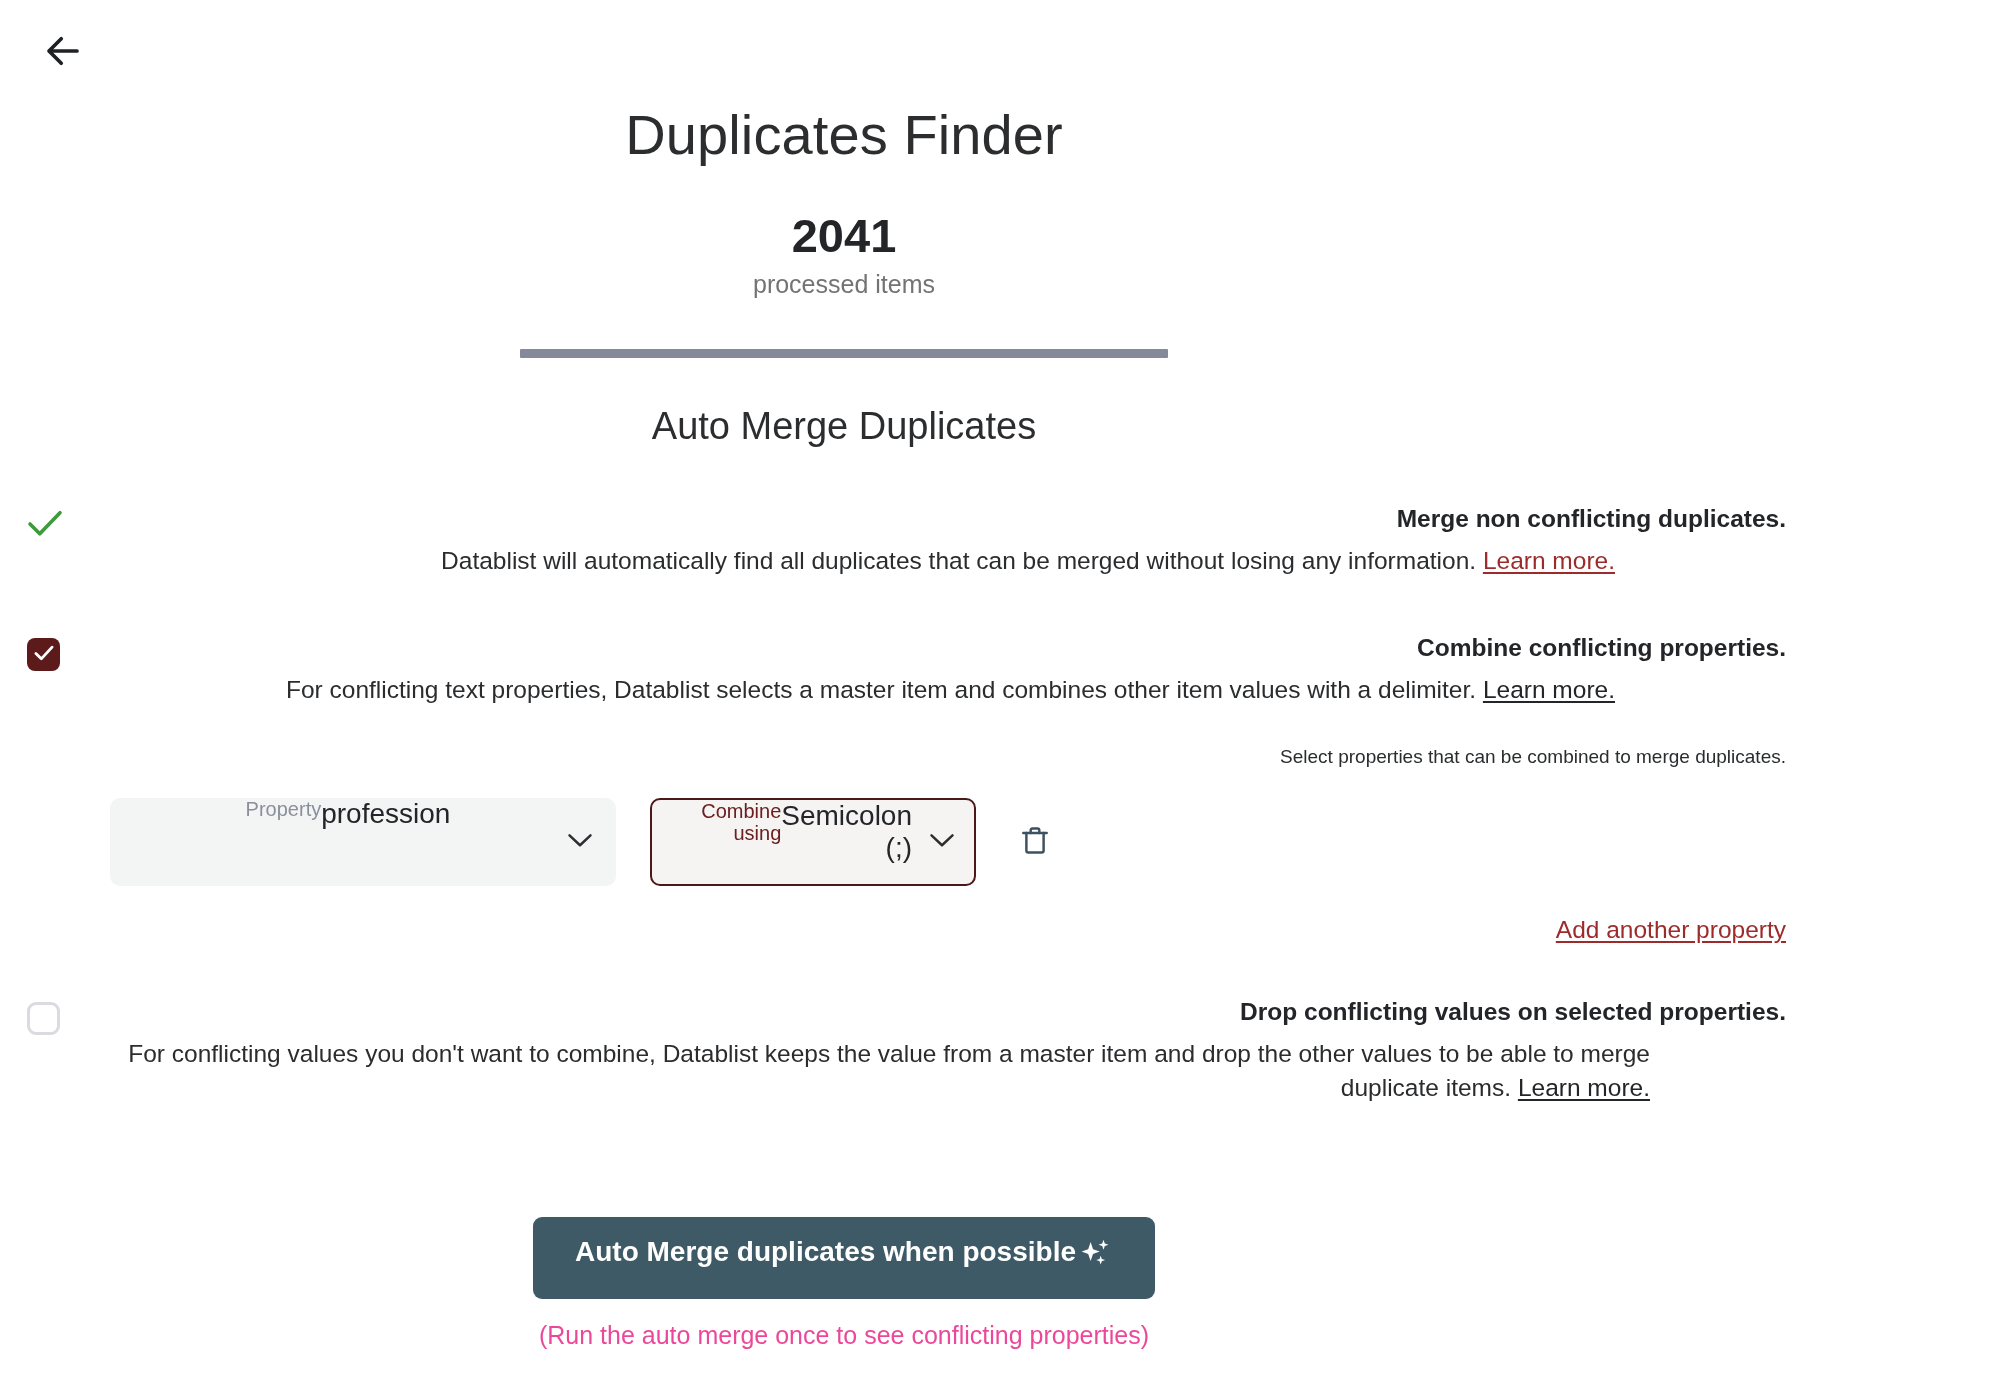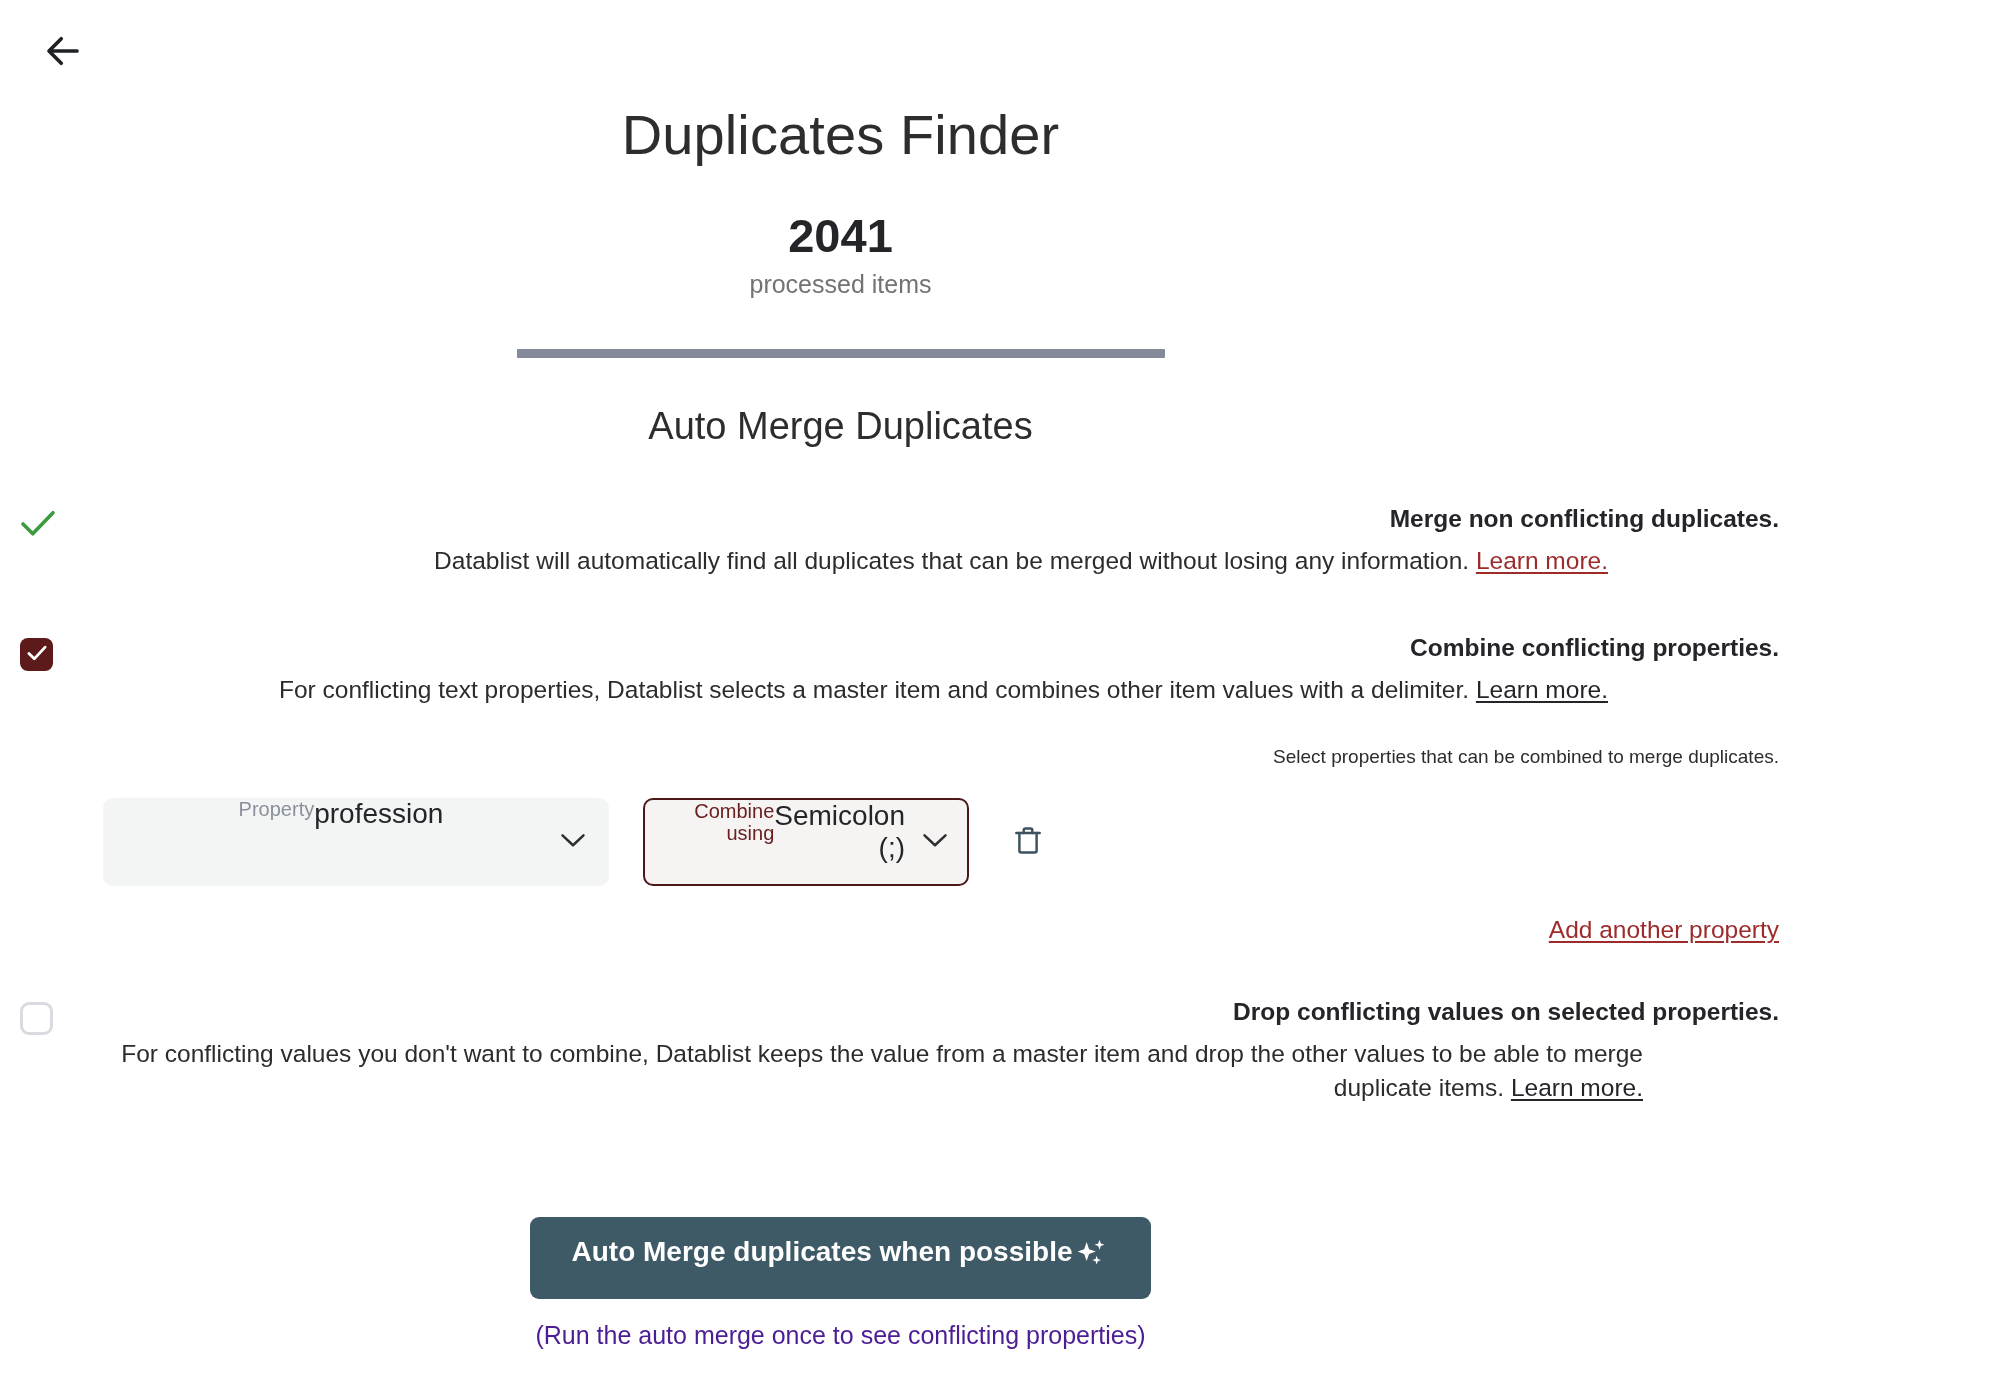--- a/index.html
+++ b/index.html
@@ -30,21 +30,21 @@
     cursor: pointer;
     background: none;
     border: none;
     padding: 0;
   }
   .back-btn svg { display: block; }
 
   
   .page {
     width: 1680px;
-    padding: 0 0 0 1px;
+    padding: 0 0 0 8px;
   }
 
   .title {
     text-align: center;
     font-size: 56px;
     font-weight: 400;
     color: #2b2d2f;
     letter-spacing: .1px;
     margin: 0;
     padding-top: 104px;
@@ -271,21 +271,21 @@
     font-size: 28px;
     font-weight: 700;
     font-family: "Liberation Sans", sans-serif;
     padding: 20px 42px 21px 42px;
     cursor: pointer;
     line-height: 1.1;
     margin-top: 45px;
   }
   .footer-note {
     font-size: 25px;
-    color: #4c1d95;
+    color: #ec4899;
     margin: 20px 0 0 0;
     line-height: 1.3;
   }
 </style>
 </head>
 <body>
 
 <button class="back-btn">
   <span>
     <svg width="42" height="42" viewBox="0 0 24 24" fill="none" stroke="#1f2225" stroke-width="2.1" stroke-linecap="round" stroke-linejoin="round">

